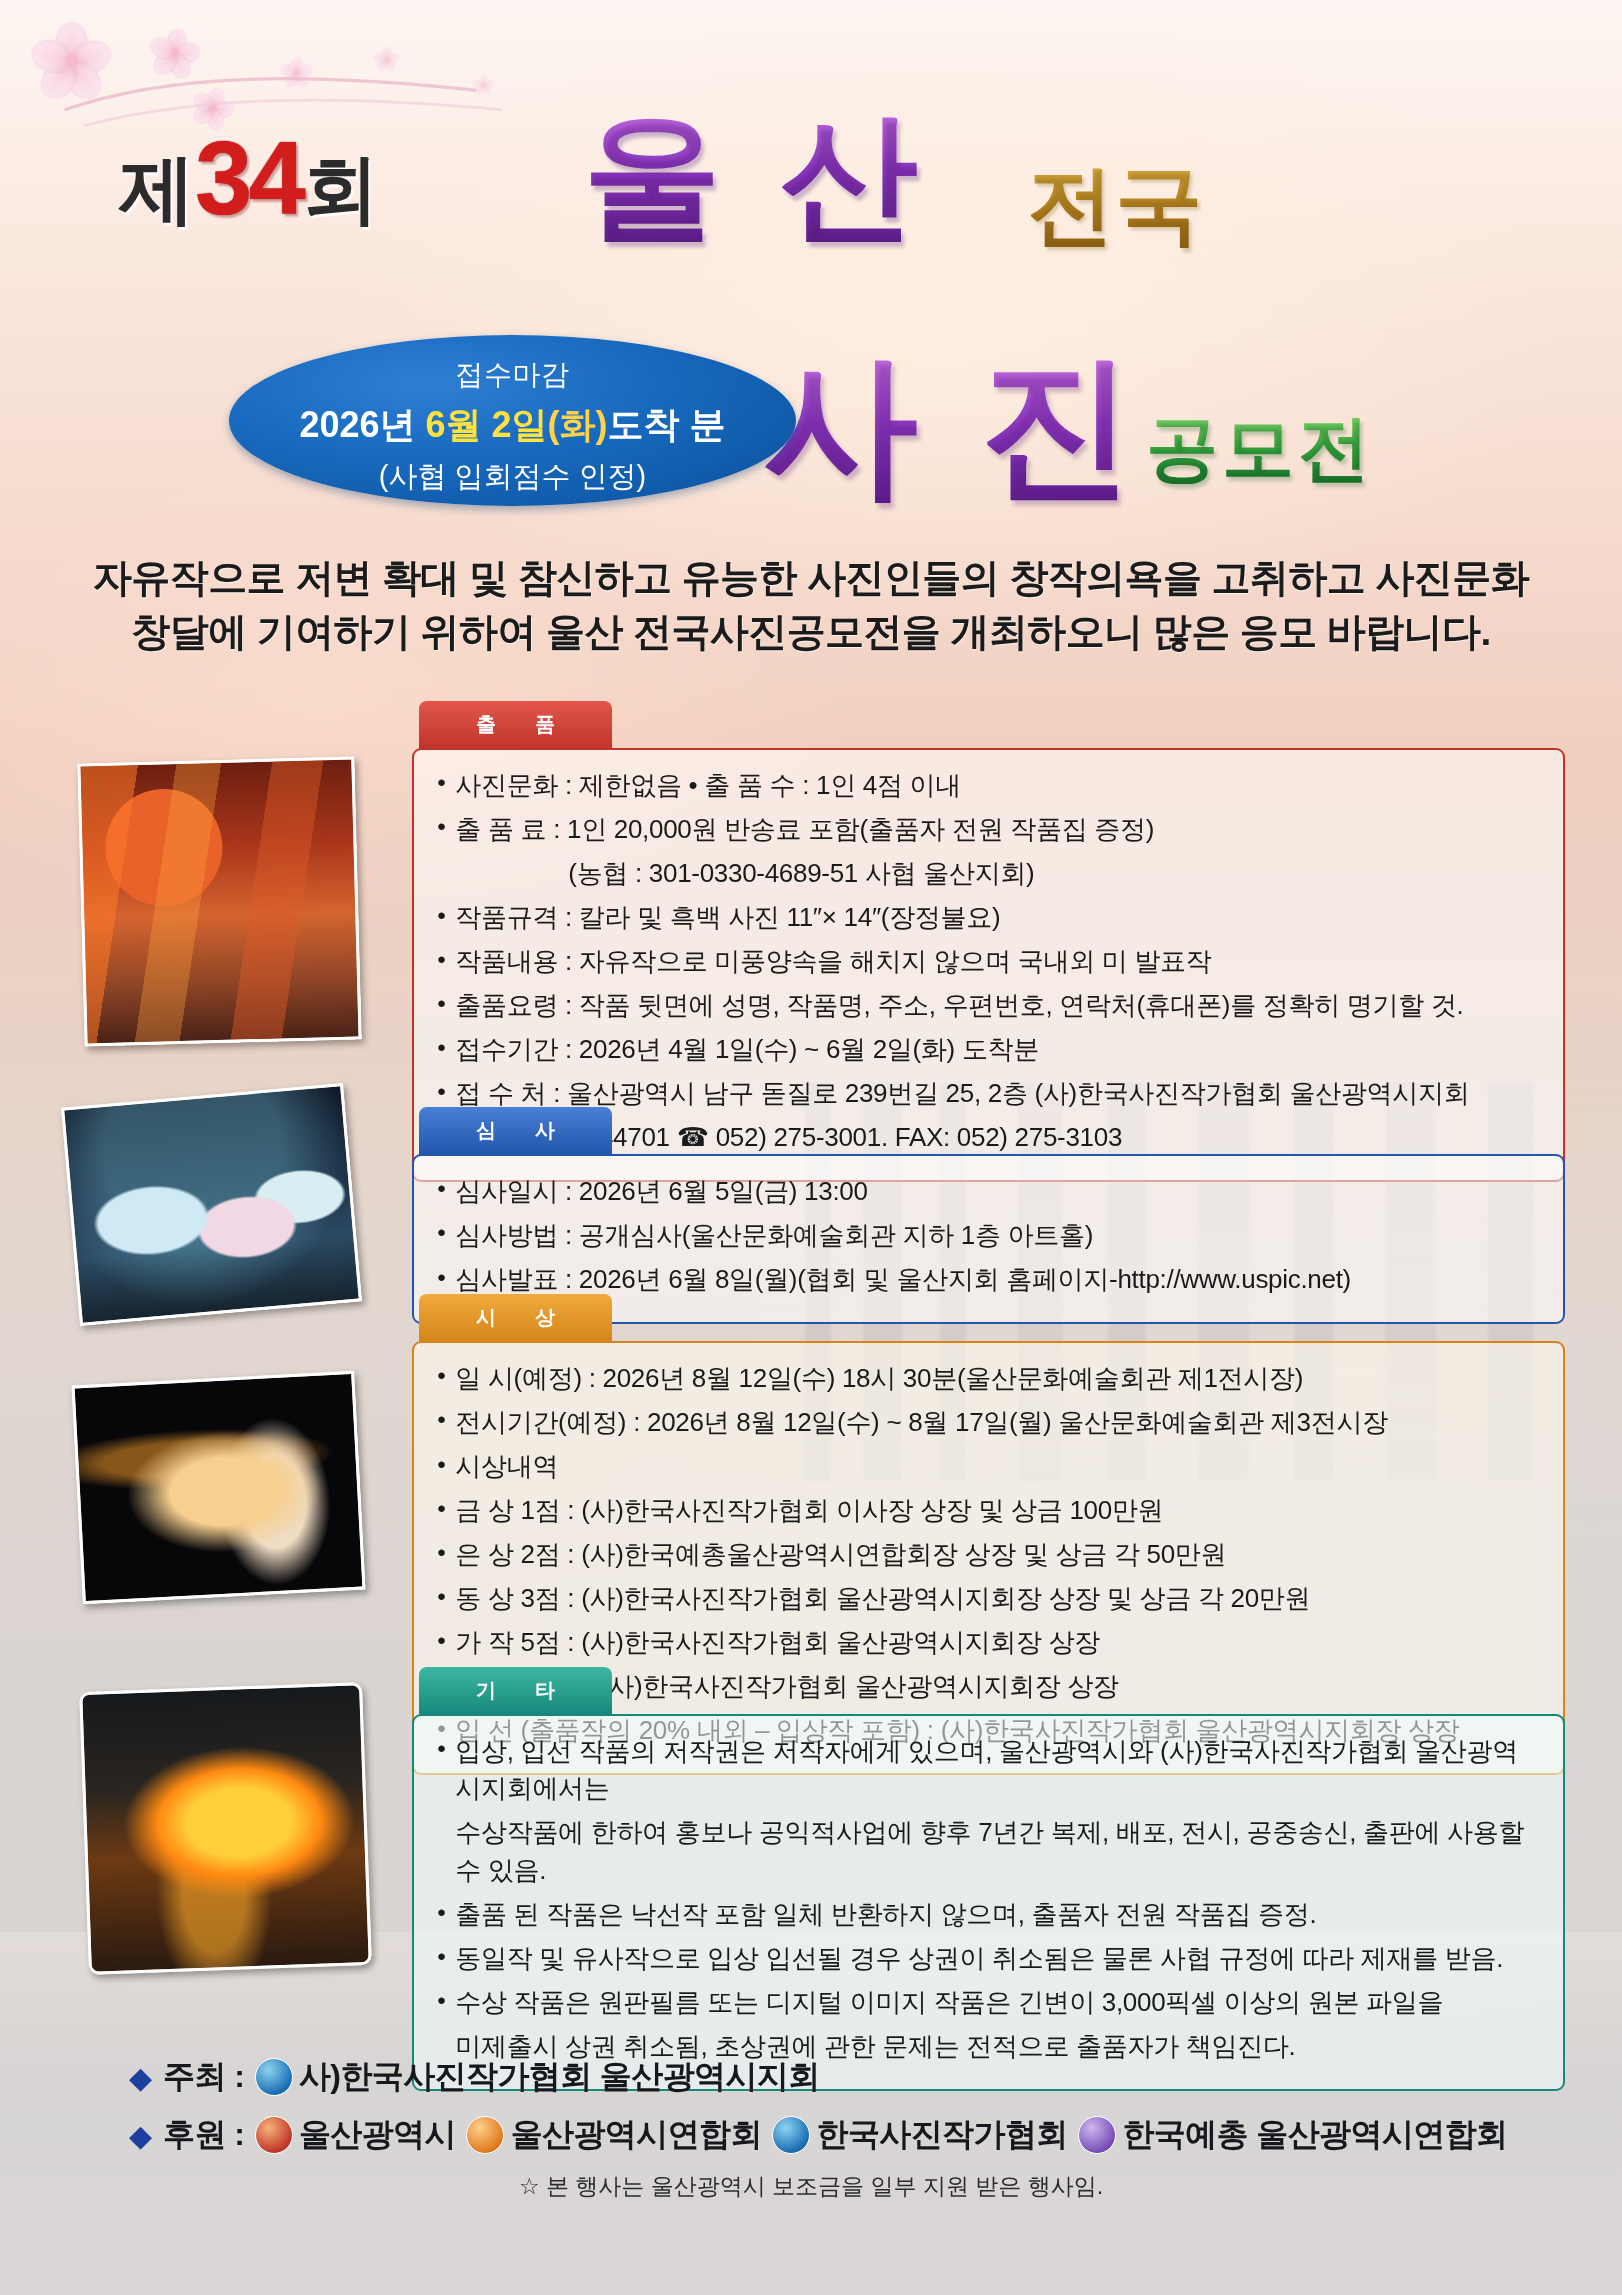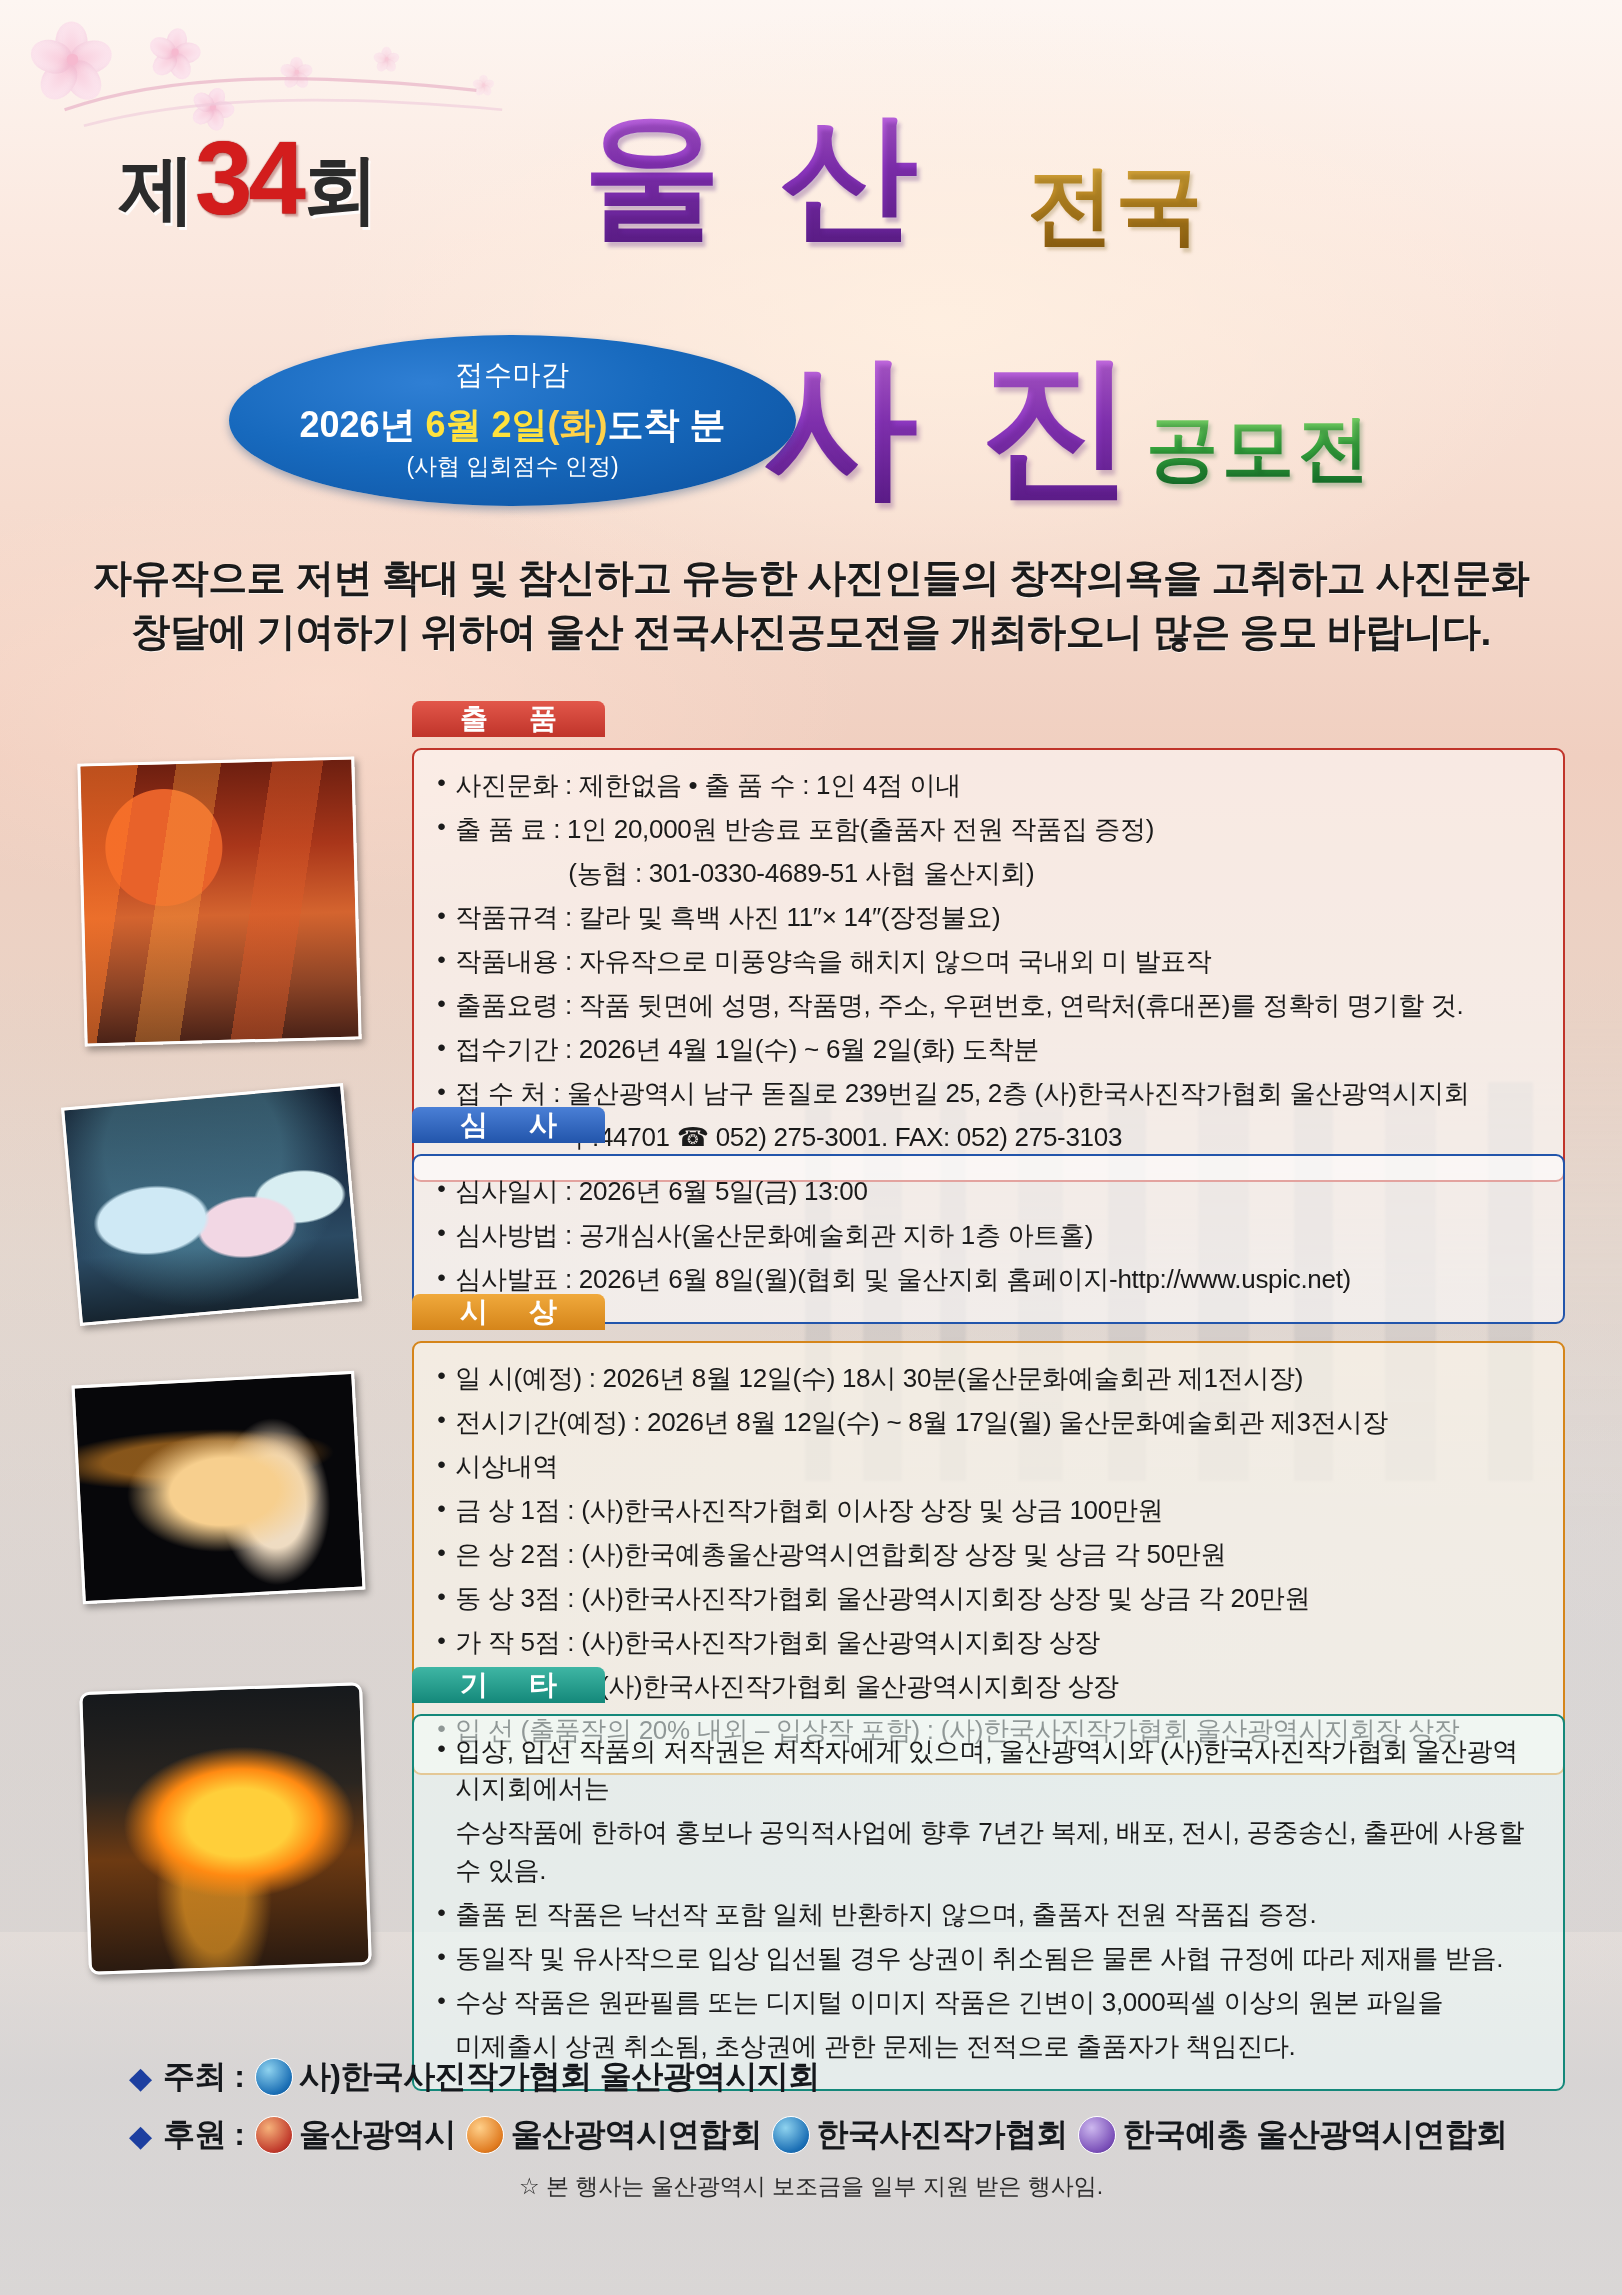--- a/index.html
+++ b/index.html
@@ -124,35 +124,35 @@
   .deadline-badge{
     position:absolute;left:229px;top:335px;width:567px;height:171px;border-radius:50%;
     background:radial-gradient(ellipse at 35% 28%, #2f7fd4 0%, #1769bd 45%, #0c4f9c 100%);
     box-shadow:0 3.9px 9px rgba(10,60,120,.35);
     color:#ffffff;text-align:center;
   }
   .deadline-badge .l1{font-size:28px;margin-top:20.6px;letter-spacing:0.6px}
   .deadline-badge .l2{font-size:36px;margin-top:7.7px;font-weight:bold;letter-spacing:0}
   .deadline-badge .l2 .num{color:#ffe23d}
   .deadline-badge .l2 .red{color:#ffd24a}
-  .deadline-badge .l3{font-size:23px;margin-top:1px}
+  .deadline-badge .l3{font-size:29px;margin-top:7px}
 
   .intro{
     position:absolute;left:0;right:0;top:551px;text-align:center;
     font-size:39px;line-height:1.38;color:#1b1b1b;font-weight:bold;
     letter-spacing:-0.6px;
     text-shadow:0.6px 1.3px 0 rgba(255,255,255,.7);
   }
 
   
   .section{position:absolute}
   .sec-tab{
-    position:absolute;top:-1.3px;left:0;width:193px;height:36px;border-radius:7.7px 7.7px 0 0;
+    position:absolute;top:-1.3px;left:7px;width:193px;height:48px;border-radius:7.7px 7.7px 0 0;
     display:flex;align-items:center;justify-content:center;
-    color:#fff;font-size:28px;font-weight:bold;letter-spacing:16.7px;text-indent:16.7px;
+    color:#fff;font-size:20px;font-weight:bold;letter-spacing:16.7px;text-indent:16.7px;
   }
   .sec-body{
     border-radius:9px;
     padding:16.7px 22px 16.7px 19.3px;
     background:rgba(255,255,255,.55);
   }
   .bullet-list{list-style:none;margin:0;padding:0}
   .bullet-list li{
     position:relative;padding-left:22px;margin:0 0 6.4px 0;
     font-size:26px;line-height:1.45;color:#1a1a1a;letter-spacing:-0.3px;

